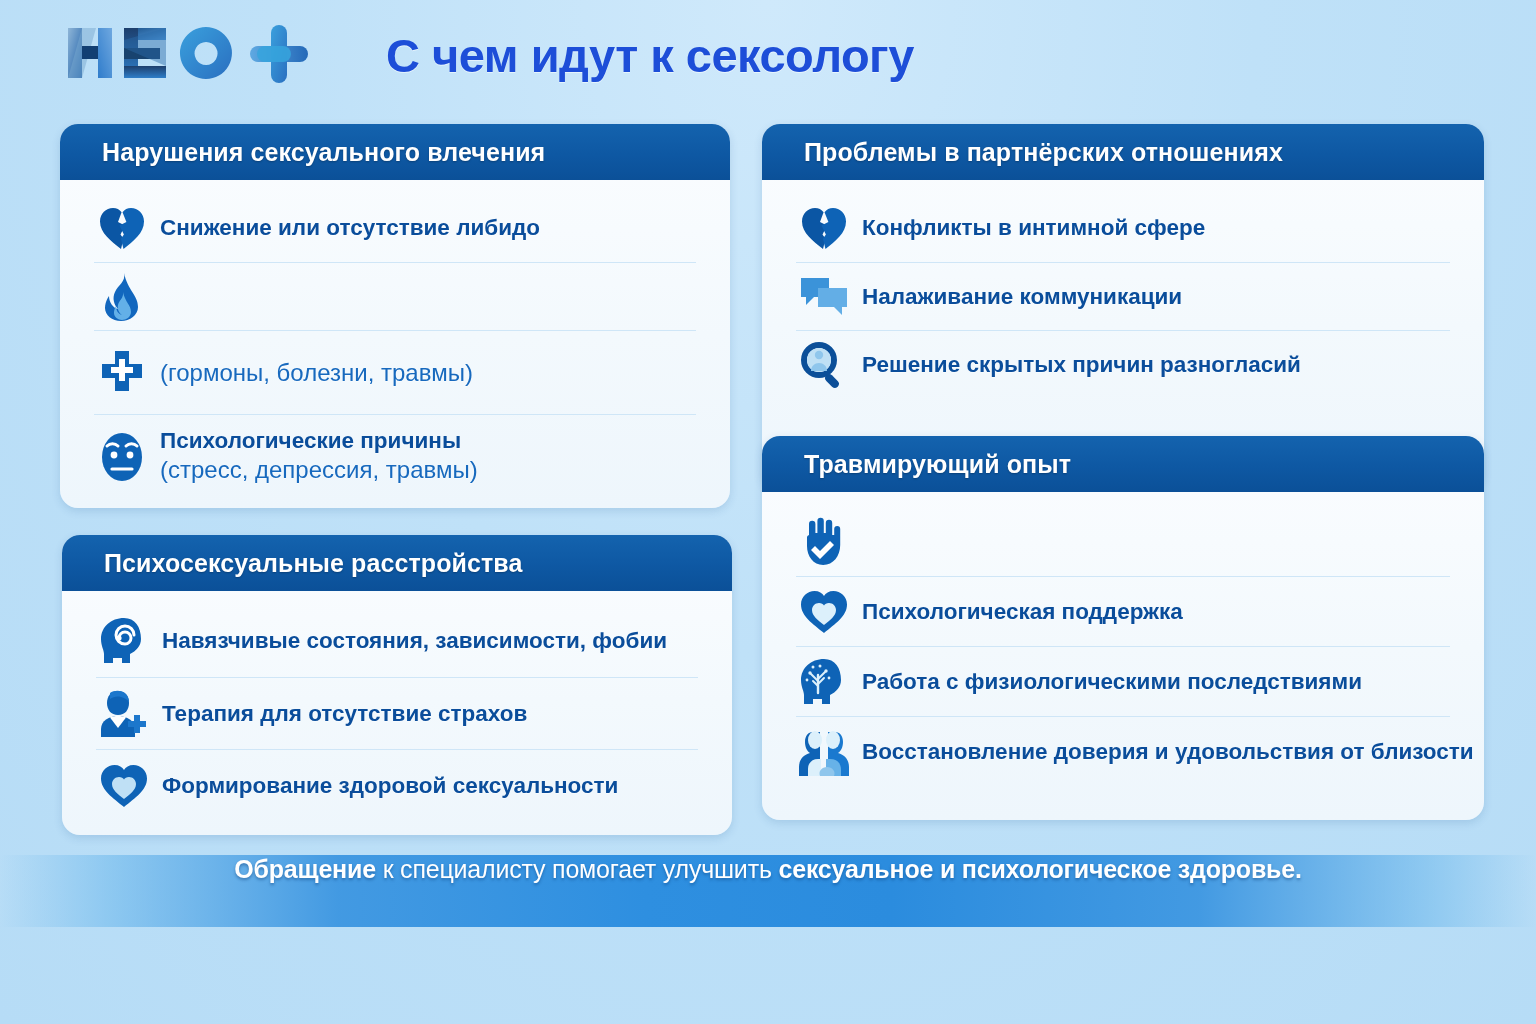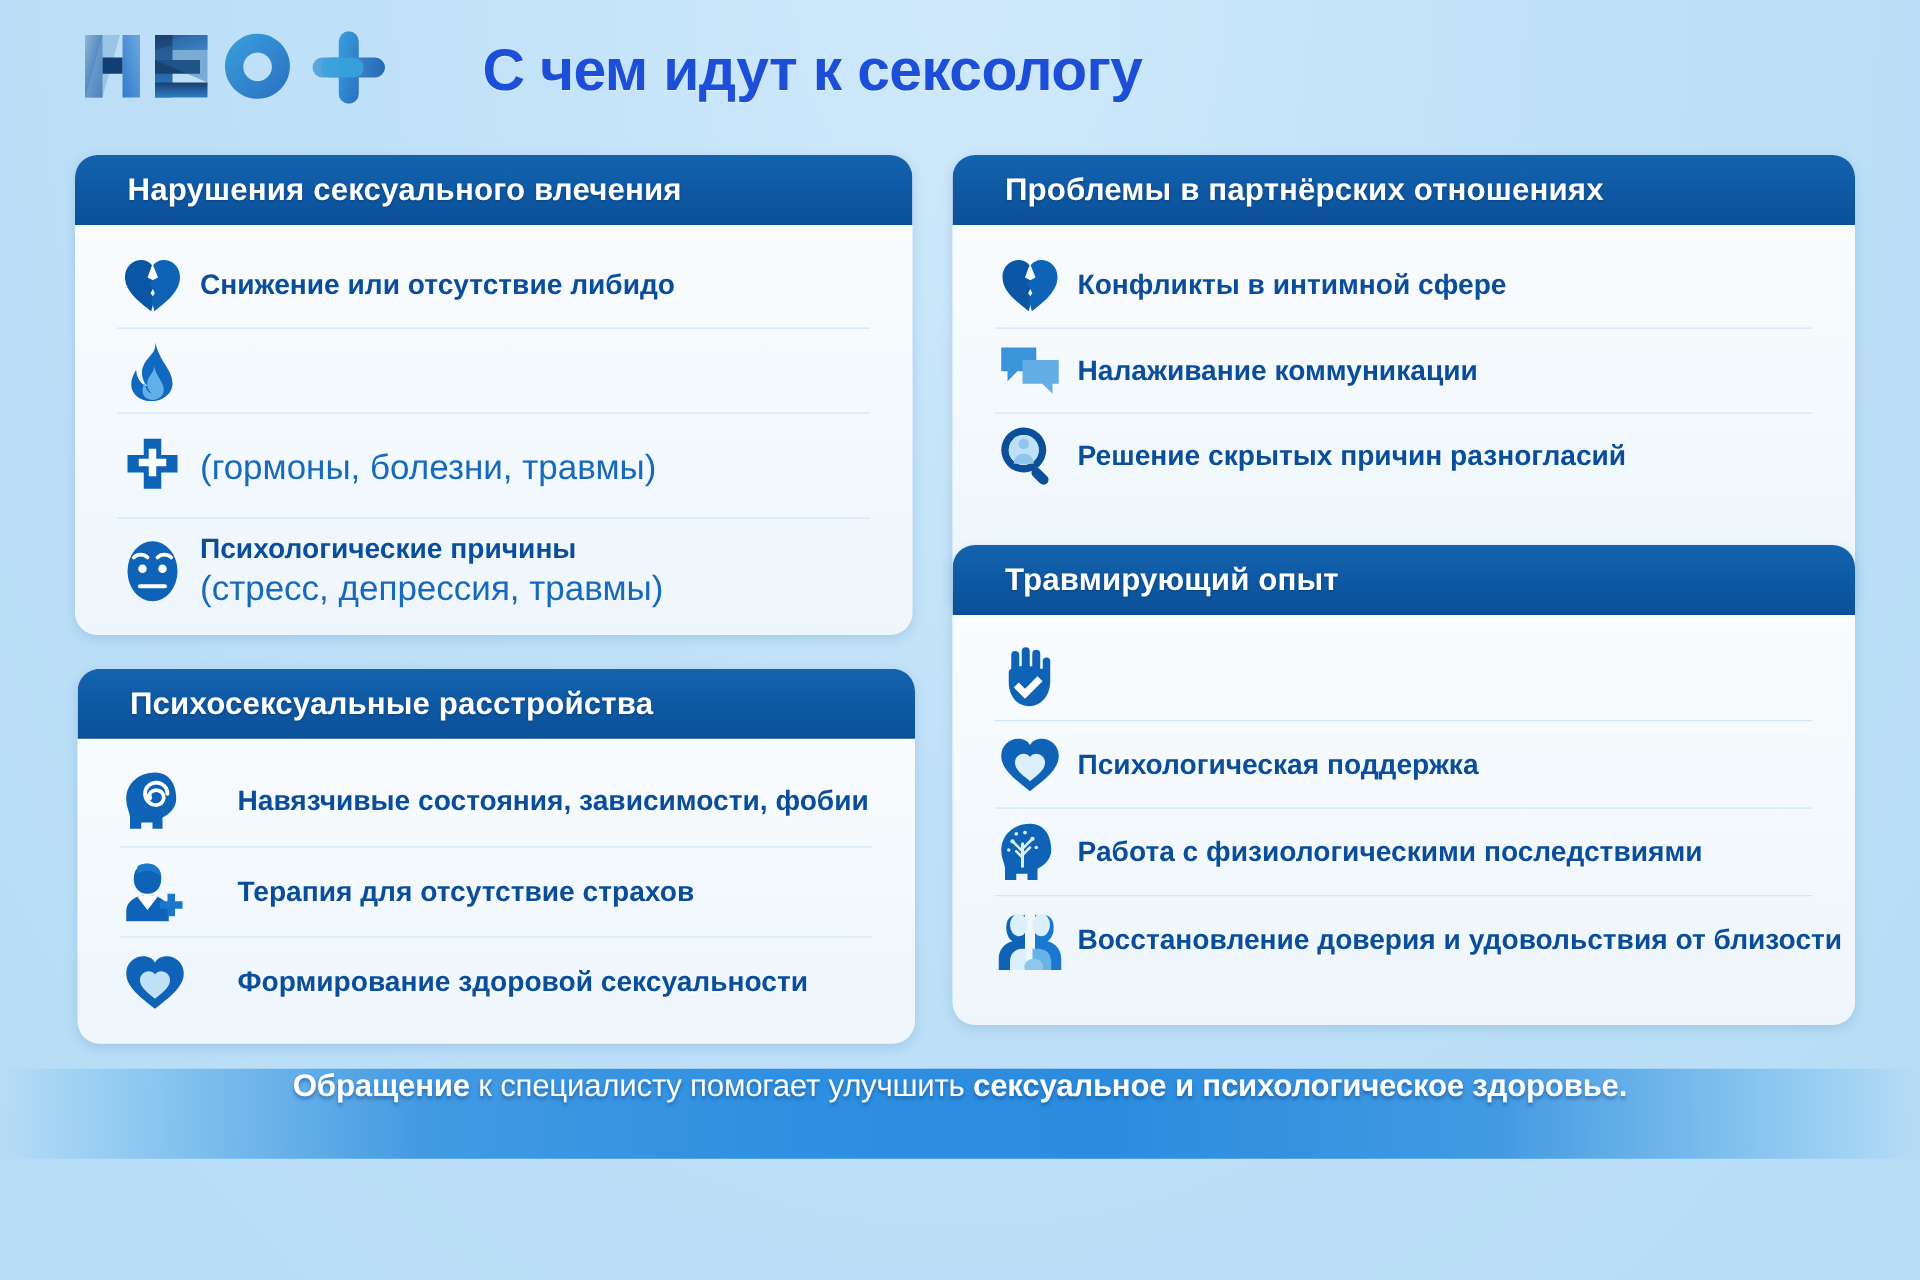--- a/index.html
+++ b/index.html
@@ -63,32 +63,32 @@
   .txt{
     display:flex;flex-direction:column;justify-content:center;
     color:#0A4D9B;
   }
   .txt .main{
     font-size:22.5px;font-weight:bold;line-height:1.15;
     white-space:nowrap;
     text-shadow:0 1px 0 rgba(255,255,255,.5);
   }
   .txt .sub{
-    font-size:28px;font-weight:normal;line-height:1.2;
+    font-size:24px;font-weight:normal;line-height:1.2;
     color:#1769BE;margin-top:2px;white-space:nowrap;
     text-shadow:0 1px 0 rgba(255,255,255,.5);
   }
 
   
   #card-desire{left:60px;top:124px;width:670px;height:384px;}
   #card-desire .row{height:68px;}
   #card-desire .row.tall{height:84px;}
 
   #card-psycho{left:62px;top:535px;width:670px;height:300px;}
-  #card-psycho .row{height:72px;gap:28px;}
+  #card-psycho .row{height:72px;}
 
   #card-partner{left:762px;top:124px;width:722px;height:366px;}
   #card-partner .row{height:68px;}
 
   #card-trauma{left:762px;top:436px;width:722px;height:384px;}
   #card-trauma .row{height:70px;}
 
   
   .footer{
     position:absolute;left:0;top:855px;width:1536px;height:72px;

